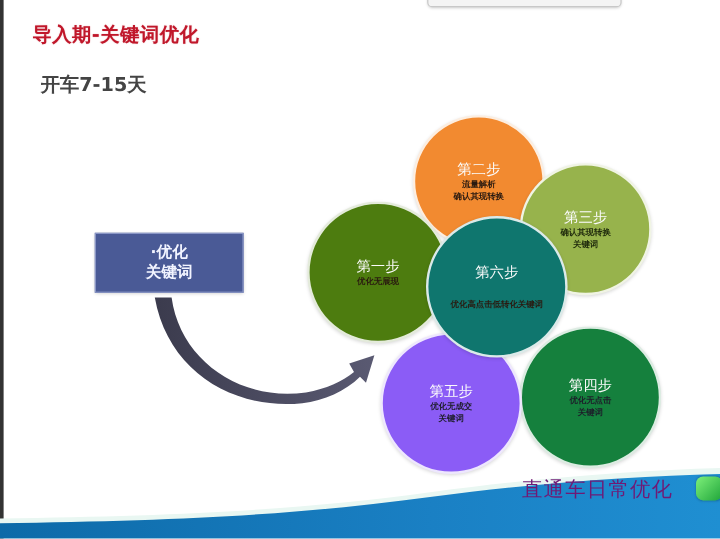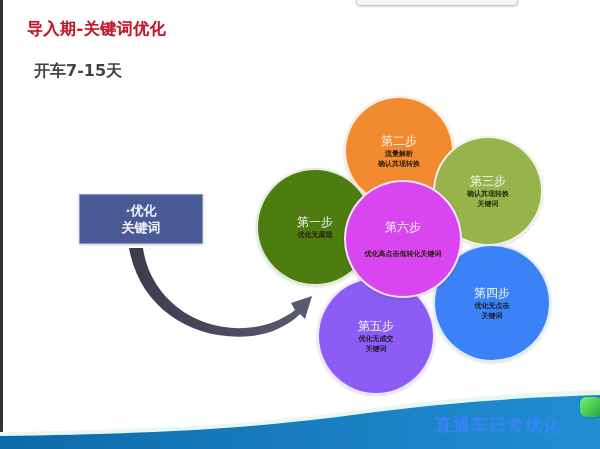--- a/index.html
+++ b/index.html
@@ -9,29 +9,29 @@
   .title { position:absolute; left:27px; top:19px; font-size:16px; font-weight:bold; color:#c0172a; letter-spacing:0.5px; text-shadow:0 0 1px rgba(192,23,42,0.4); }
   .subtitle { position:absolute; left:34px; top:61px; font-size:16px; font-weight:bold; color:#444; }
   .keyword-box { position:absolute; left:79px; top:194px; width:122px; height:48px; background:#4a5a96; border:1px solid #8a96c6; box-shadow:0 1px 3px rgba(0,0,0,0.2); display:flex; flex-direction:column; align-items:center; justify-content:center; }
   .keyword-box span { color:#f2f4ff; font-size:13px; font-weight:bold; line-height:17px;text-align:right; }
   .arrow-svg { position:absolute; left:0; top:0; }
   .circle { position:absolute; border-radius:50%; display:flex; flex-direction:column; align-items:center; justify-content:center; text-align:center; border:2px solid rgba(255,255,255,0.85); box-shadow:0 1px 3px rgba(0,0,0,0.15); }
   .circle .step { color:#fbfbfb; font-size:12px; font-weight:normal; line-height:15px; }
   .circle .desc { color:#2a1a10; font-size:7px; font-weight:bold; line-height:10px; }
   .c-orange { left:344px; top:96px; width:106px; height:106px; background:#f28a30; }
   .c-green { left:433px; top:136px; width:106px; height:106px; background:#97b34c; }
-  .c-grey { left:433px; top:244px; width:114px; height:114px; background:#3b82f6; }
+  .c-grey { left:433px; top:272px; width:114px; height:114px; background:#15803d; }
   .c-purple { left:317px; top:277px; width:114px; height:114px; background:#8b5cf6; }
   .c-brown { left:256px; top:168px; width:114px; height:114px; background:#4d7c0f;text-align:right; }
-  .c-blue { left:344px; top:180px; width:114px; height:114px; background:#d946ef; z-index:2; }
+  .c-blue { left:355px; top:180px; width:114px; height:114px; background:#0f766e; z-index:2; }
   .c-blue .desc { font-size:7px; white-space:nowrap;font-family:Liberation Serif, serif; }
   .c-grey .desc, .c-purple .desc { color:#1d1d2a;font-family:Liberation Serif, serif; }
   .c-green .desc { color:#1f2a0c; }
   .banner { position:absolute; left:0; top:380px; width:600px; height:69px; }
-  .banner-title { position:absolute; left:435px; top:414px; font-size:17px; color:#3b82f6; letter-spacing:1px;font-weight:bold; }
+  .banner-title { position:absolute; left:435px; top:396px; font-size:17px; color:#701a75; letter-spacing:1px; }
   .logo { position:absolute; left:580px; top:397px; width:22px; height:20px; border-radius:6px; background:linear-gradient(135deg,#7ef07a,#1fa53a); box-shadow:0 0 2px rgba(0,0,0,0.3); }
 </style>
 </head>
 <body>
 
 <div class="left-edge"></div>
 <div class="top-bar"></div>
 
 <div class="title">导入期-关键词优化</div>
 <div class="subtitle">开车7-15天</div>

